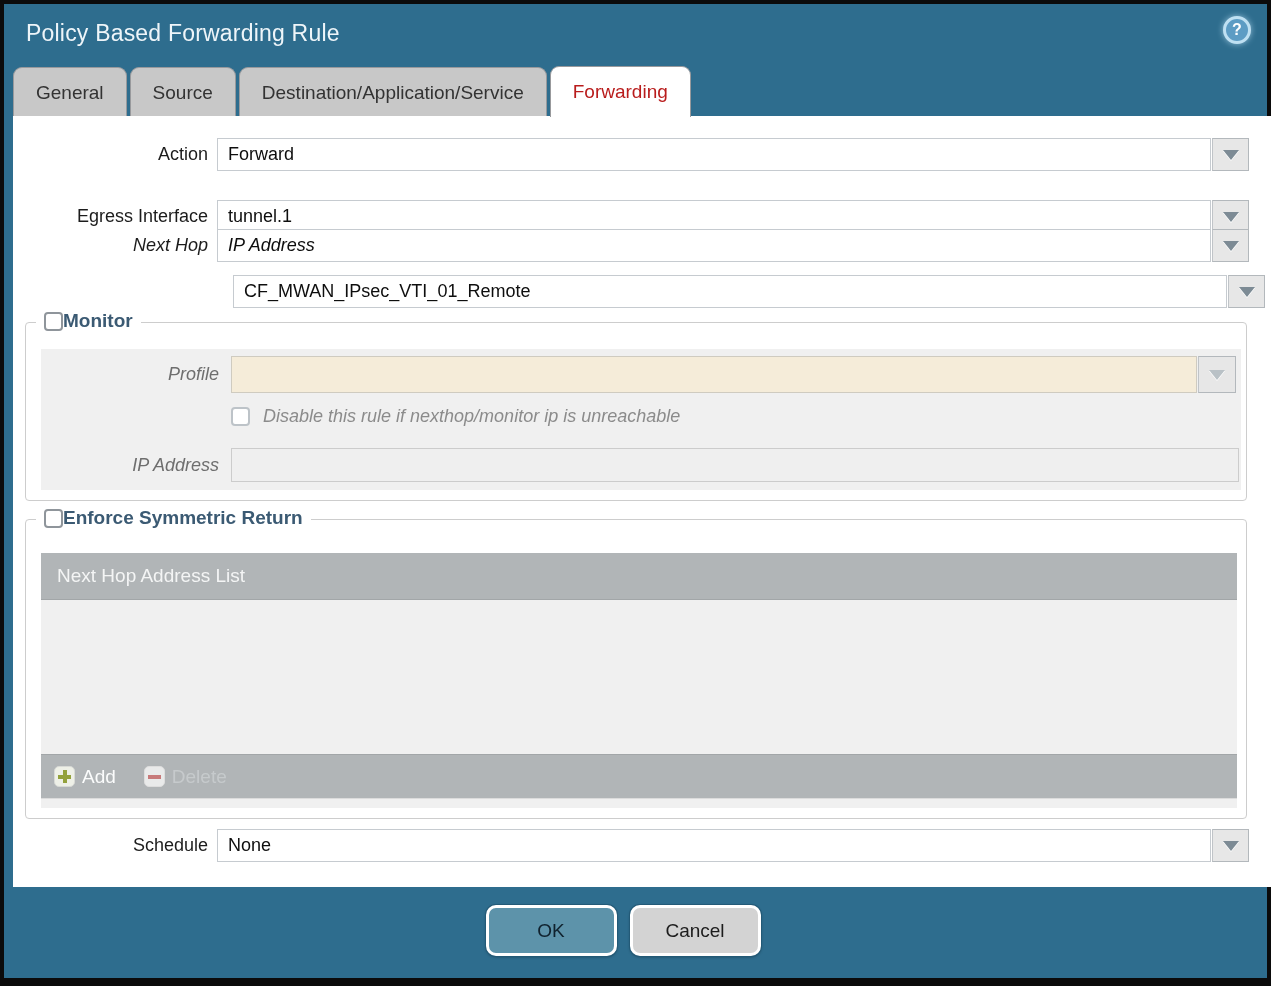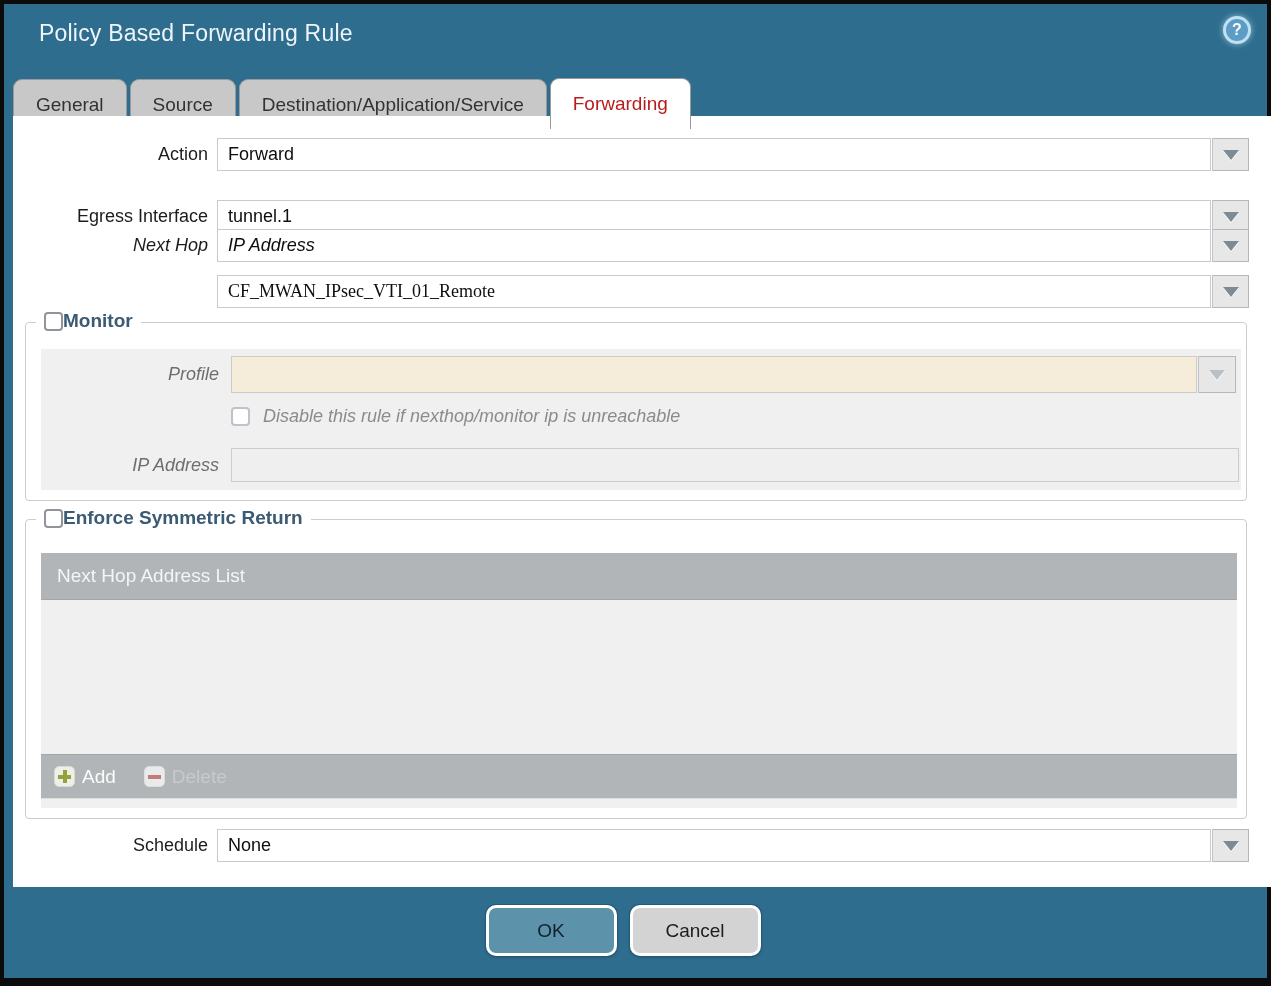--- a/index.html
+++ b/index.html
@@ -10,36 +10,36 @@
     position:relative;
     overflow:hidden;
   }
   .window {
     position:absolute; left:4px; top:4px; right:4px; bottom:8px;
     background:#2e6d8e;
   }
   
   .titlebar {
     height:58px; display:flex; align-items:center;
-    padding-left:35px; color:#eef5f9; font-size:23px; font-weight:400;
+    padding-left:22px; color:#eef5f9; font-size:23px; font-weight:400;
     letter-spacing:.2px;
   }
   .help-btn {
     position:absolute; top:12px; right:16px;
     width:28px; height:28px; border-radius:50%;
     background:#5d9cc4;
     border:3px solid #bfe0f2;
     box-shadow:0 0 6px rgba(190,225,245,.7);
     color:#ffffff; font-size:16px; font-weight:bold;
     display:flex; align-items:center; justify-content:center;
     cursor:pointer;
   }
   
   .tabs {
-    position:absolute; left:9px; top:74px;
+    position:absolute; left:9px; top:62px;
     display:flex; gap:3px; align-items:flex-end;
   }
   .tab {
     background:#c8c8c8; border:1px solid #98999c; border-bottom:none;
     border-radius:9px 9px 0 0;
     height:50px; padding:0 22px;
     display:flex; align-items:center;
     font-size:19px; color:#333; cursor:pointer; white-space:nowrap;
   }
   .tab.active {
@@ -193,21 +193,21 @@
     </div>
 
     <div class="form-row" style="top:113px; left:0;font-style:italic;">
       <div class="form-label">Next Hop</div>
       <div class="field">IP Address</div>
       <div class="dd-btn">
         <div class="dd-arrow"></div>
       </div>
     </div>
 
-    <div class="form-row" style="top:159px; left:0;font-family:Liberation Serif, serif;">
+    <div class="form-row" style="top:159px; left:16px;">
       <div class="form-label"></div>
       <div class="field">CF_MWAN_IPsec_VTI_01_Remote</div>
       <div class="dd-btn">
         <div class="dd-arrow"></div>
       </div>
     </div>
 
     <div class="fieldset" style="left:12px; top:206px; width:1222px; height:179px;">
       <div class="legend">
         <div class="checkbox"></div>

